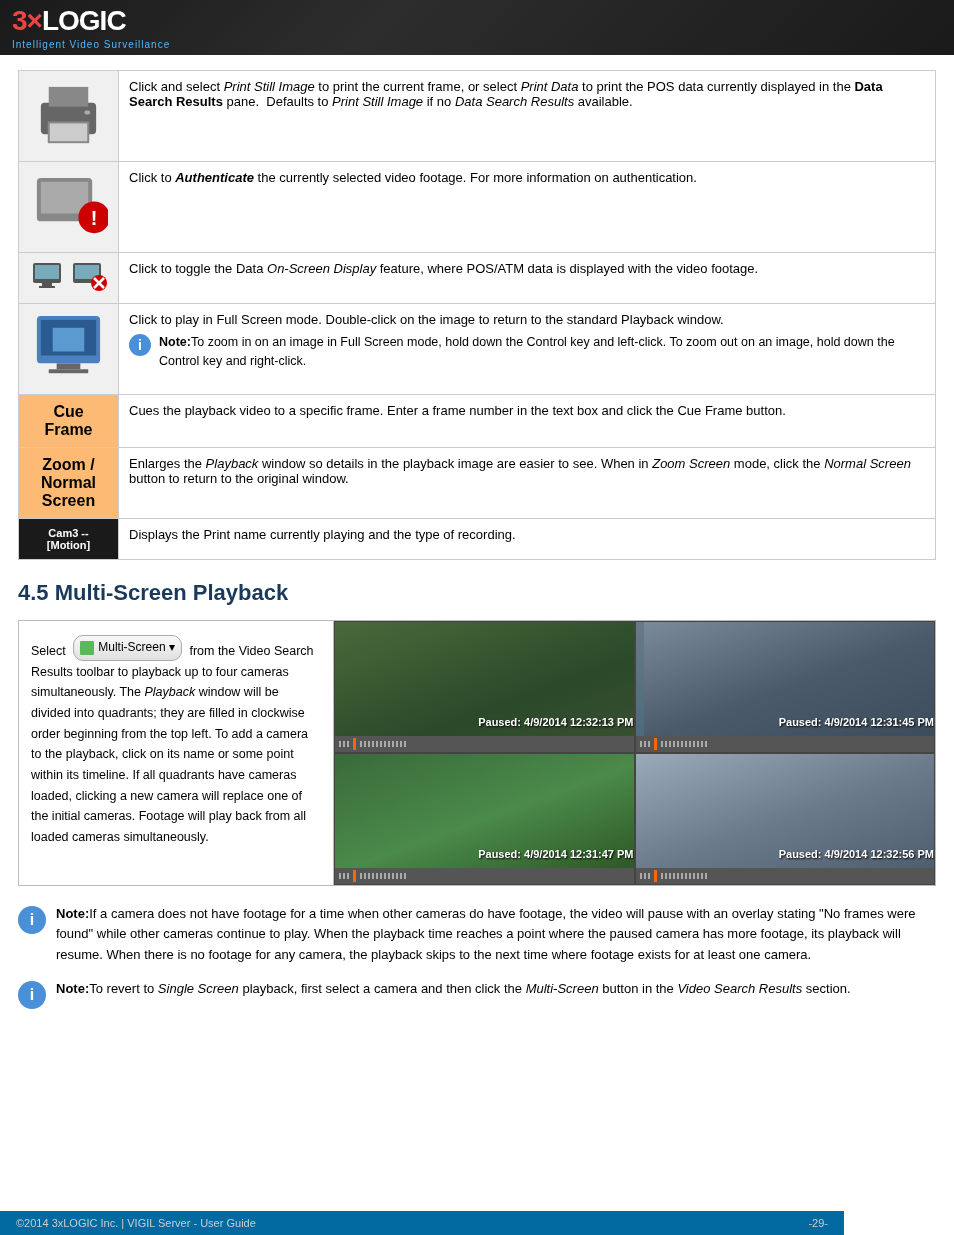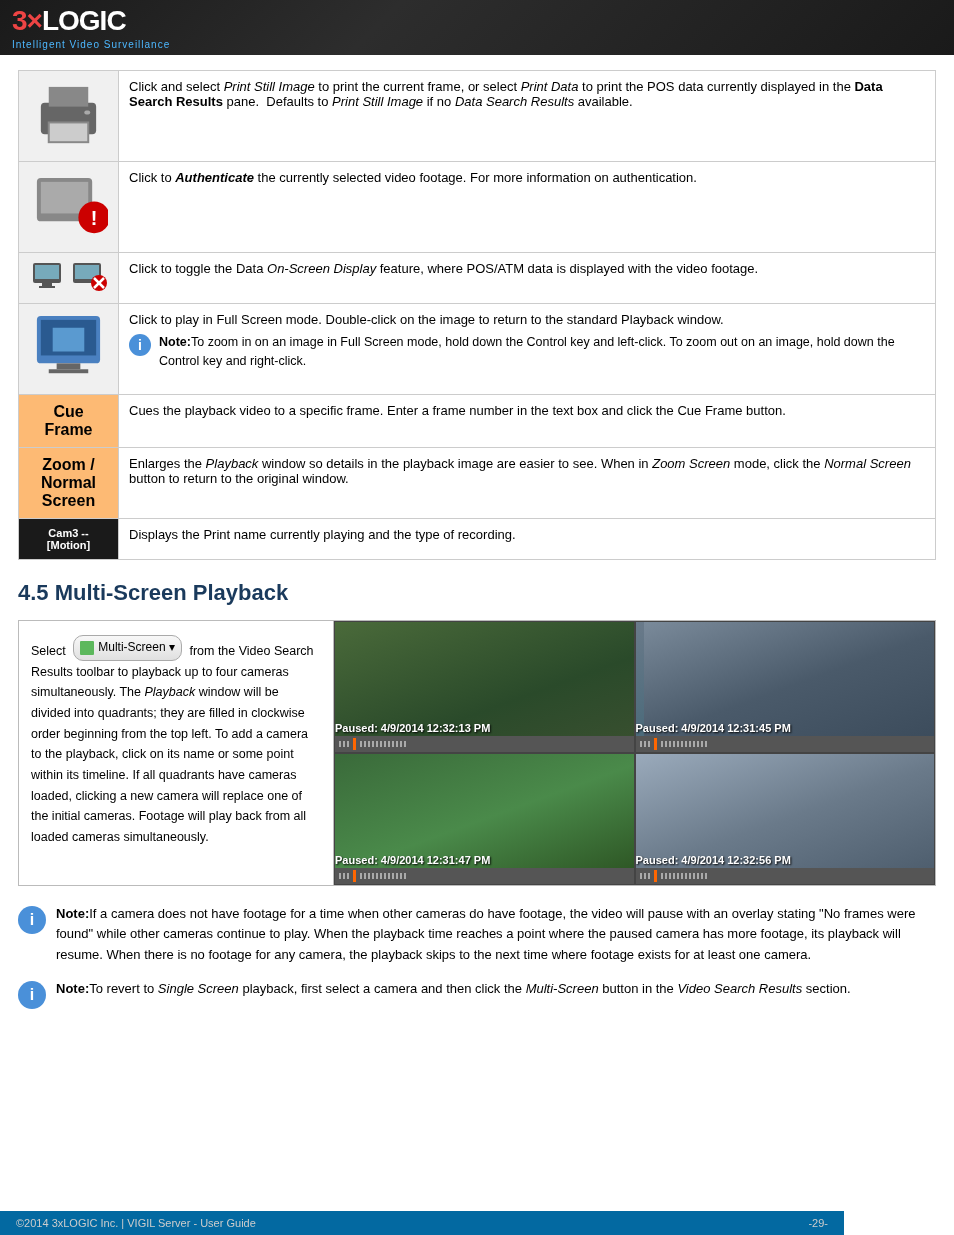--- a/index.html
+++ b/index.html
@@ -115,24 +115,24 @@
       grid-template-columns: 1fr 1fr;
       grid-template-rows: 1fr 1fr;
     }
     .video-quad {
       position: relative;
       border: 1px solid #444;
       overflow: hidden;
     }
     .video-label {
       position: absolute;
-      bottom: 18px;
+      bottom: 24px;
       left: 0;
       right: 0;
-      text-align: left;
+      text-align: right;
       color: #fff;
       font-size: 11px;
       font-weight: bold;
       text-shadow: 1px 1px 2px #000;
     }
     .video-timeline {
       position: absolute;
       bottom: 0;
       left: 0;
       right: 0;

